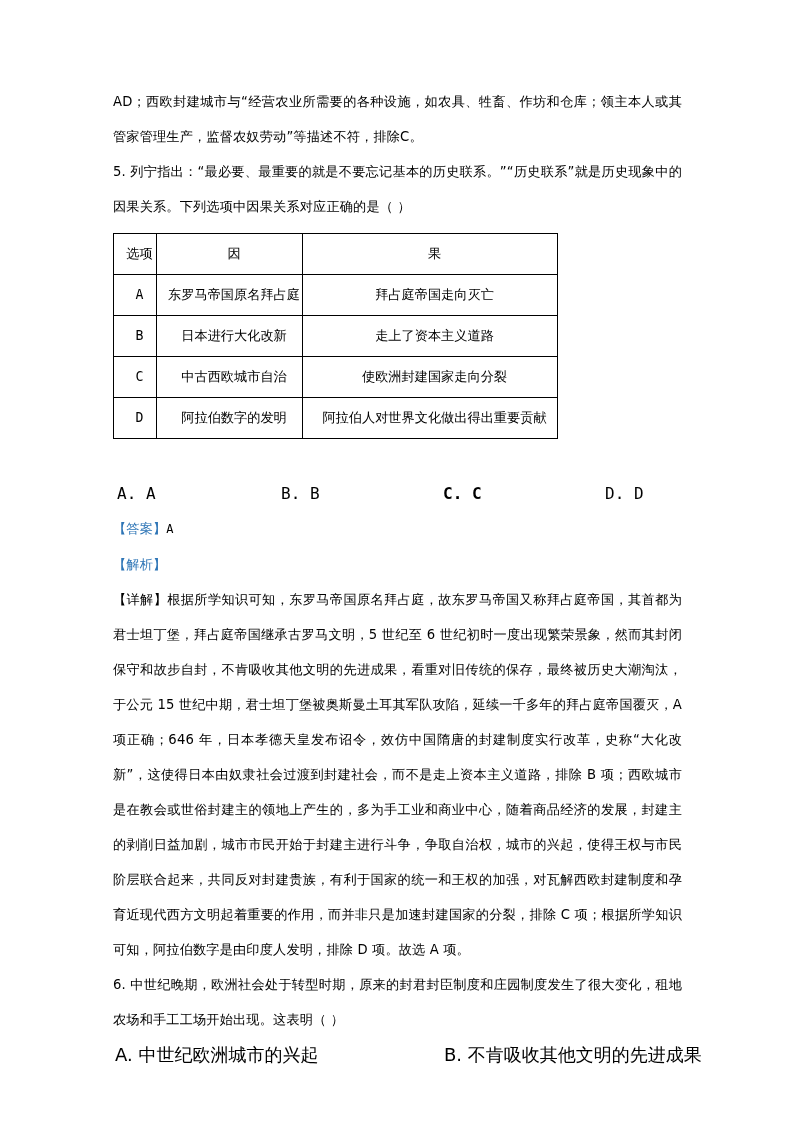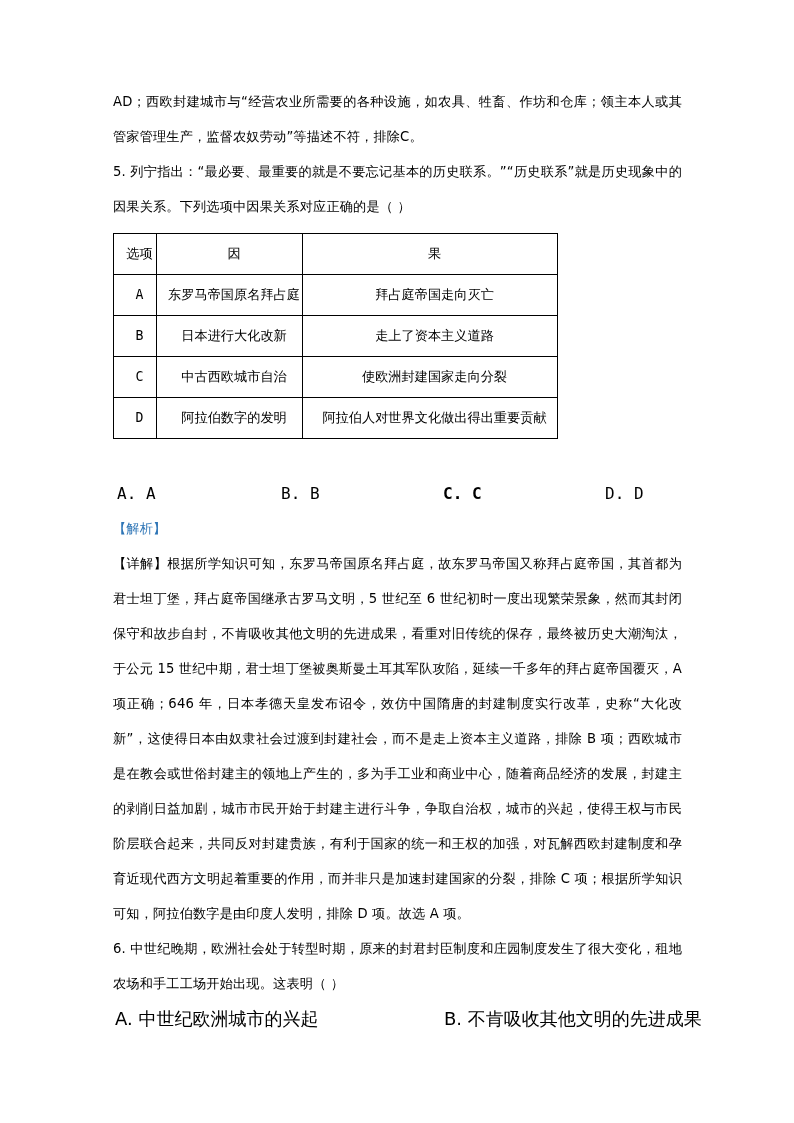--- a/index.html
+++ b/index.html
@@ -150,20 +150,21 @@
 
   <div class="spacer-after-table"></div>
 
   <div class="opt-row">
     <span class="opt-a">A. A</span>
     <span class="opt-b">B. B</span>
     <span class="opt-c">C. C</span>
     <span class="opt-d">D. D</span>
   </div>
 
+  <p class="para"><span class="blue">【答案】</span><span class="latin">A</span></p>
 
   <p class="para blue">【解析】</p>
 
   <p class="para"><span>【详解】</span><span>根据所学知识可知，东罗马帝国原名拜占庭，故东罗马帝国又称拜占庭帝国，其首都为君士坦丁堡，拜占庭帝国继承古罗马文明，5 世纪至 6 世纪初时一度出现繁荣景象，然而其封闭保守和故步自封，不肯吸收其他文明的先进成果，看重对旧传统的保存，最终被历史大潮淘汰，于公元 15 世纪中期，君士坦丁堡被奥斯曼土耳其军队攻陷，延续一千多年的拜占庭帝国覆灭，A 项正确；646 年，日本孝德天皇发布诏令，效仿中国隋唐的封建制度实行改革，史称“大化改新”，这使得日本由奴隶社会过渡到封建社会，而不是走上资本主义道路，排除 B 项；西欧城市是在教会或世俗封建主的领地上产生的，多为手工业和商业中心，随着商品经济的发展，封建主的剥削日益加剧，城市市民开始于封建主进行斗争，争取自治权，城市的兴起，使得王权与市民阶层联合起来，共同反对封建贵族，有利于国家的统一和王权的加强，对瓦解西欧封建制度和孕育近现代西方文明起着重要的作用，而并非只是加速封建国家的分裂，排除 C 项；根据所学知识可知，阿拉伯数字是由印度人发明，排除 D 项。故选 A 项。</span></p>
 
   <p class="para">6. 中世纪晚期，欧洲社会处于转型时期，原来的封君封臣制度和庄园制度发生了很大变化，租地农场和手工工场开始出现。这表明（     ）</p>
 
   <div class="opt-row2">
     <span class="opt2-a">A. 中世纪欧洲城市的兴起</span>
     <span class="opt2-b">B. 不肯吸收其他文明的先进成果</span>

